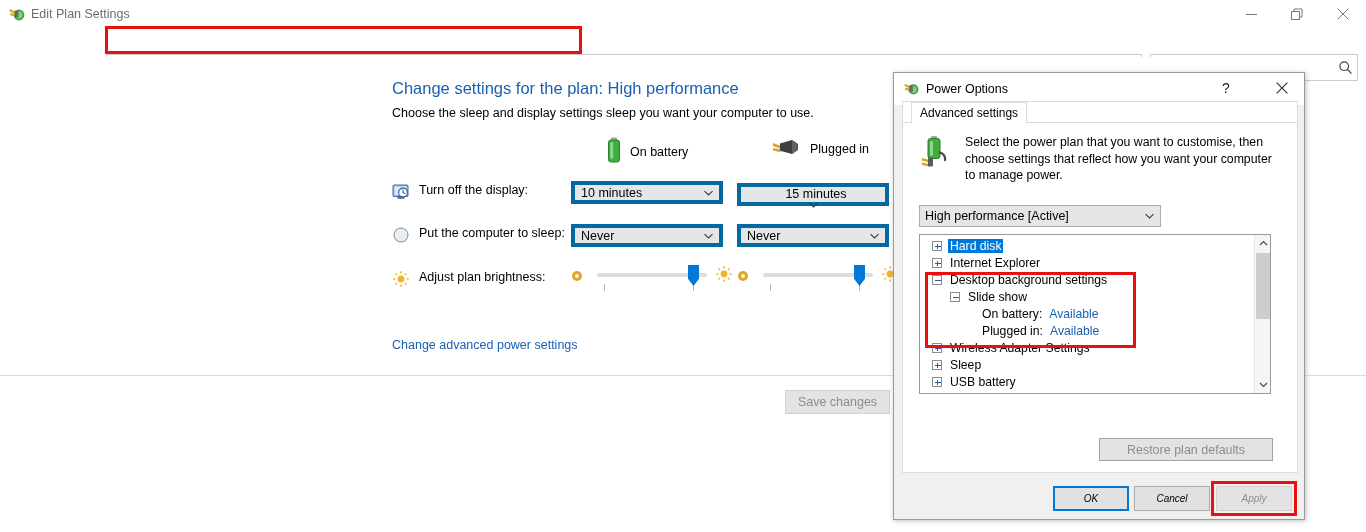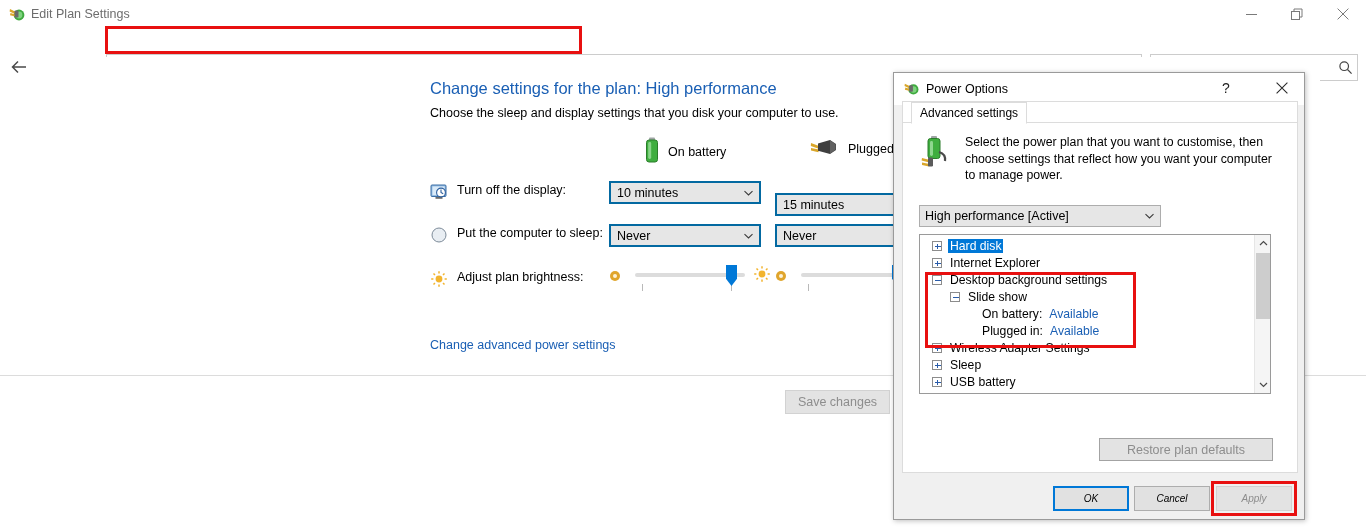--- a/index.html
+++ b/index.html
@@ -90,21 +90,21 @@
   }
   .searchbox .sicon { width:24px; flex:0 0 auto; display:flex; align-items:center; justify-content:center;}
 
   
   .hl-address {
     position:absolute; left:105px; top:26px; width:477px; height:28px;
     border:3px solid #e81010; pointer-events:none;
   }
 
   
-  .content { position:absolute; left:0; top:57px; width:1282px; height:318px; background:#ffffff;margin-left:38px; }
+  .content { position:absolute; left:0; top:57px; width:1282px; height:318px; background:#ffffff; }
 
   .page-title {
     position:absolute; left:392px; top:22px;
     font-size:16.5px; color:#1a5fb4; white-space:nowrap;
   }
   .page-sub {
     position:absolute; left:392px; top:49px;
     font-size:12.5px; color:#000000; white-space:nowrap;
   }
 
@@ -118,28 +118,28 @@
   .row-label {
     position:absolute; display:flex; gap:9px;
     font-size:12.5px; color:#000; white-space:nowrap;
   }
   #lbl-display { left:392px; top:126px; }
   #lbl-sleep   { left:392px; top:169px; }
   #lbl-bright  { left:392px; top:213px; }
 
   .combo {
     position:absolute; height:23px; width:152px;
-    border:2px solid #0369a1; background:#e6e6e6;
+    border:4px solid #0369a1; background:#e6e6e6;
     display:flex; align-items:center;
     font-size:12.5px; color:#000;
   }
   .combo .val { padding-left:6px; flex:1 1 auto; white-space:nowrap; }
   .combo .cv  { width:22px; flex:0 0 auto; display:flex; align-items:center; justify-content:center; }
   #cb-disp-bat  { left:571px; top:124px; }
-  #cb-disp-plug { left:737px; top:136px; }
+  #cb-disp-plug { left:737px; top:126px;flex-direction:column; }
   #cb-sleep-bat { left:571px; top:167px; }
   #cb-sleep-plug{ left:737px; top:167px; }
 
   
   .slider-group { position:absolute; top:205px; height:32px; width:160px; }
   #sl-bat  { left:571px; }
   #sl-plug { left:737px; }
   .sl-dimicon { position:absolute; left:0px; top:6px; }
   .sl-brighticon { position:absolute; right:-2px; top:3px; }
   .sl-track {
@@ -408,21 +408,21 @@
         </svg>
       </span>
     </div>
   </div>
 
   <div class="hl-address"></div>
 
   <div class="content">
 
     <div class="page-title">Change settings for the plan: High performance</div>
-    <div class="page-sub">Choose the sleep and display settings that you disk your computer to use.</div>
+    <div class="page-sub">Choose the sleep and display settings sleep you want your computer to use.</div>
 
     <div class="col-head" id="col-battery">
       <span>
         <svg width="16" height="26" viewBox="0 0 16 26">
           <rect x="5" y="0.5" width="6" height="3" rx="1" fill="#9fa5a5"></rect>
           <rect x="2.5" y="3" width="11" height="22" rx="2.5" fill="#3fae3f" stroke="#2a7d2a" stroke-width="1"></rect>
           <rect x="4.2" y="5" width="3" height="17" rx="1.4" fill="#9ede9e" opacity="0.8"></rect>
         </svg>
       </span>
       <span>On battery</span>

